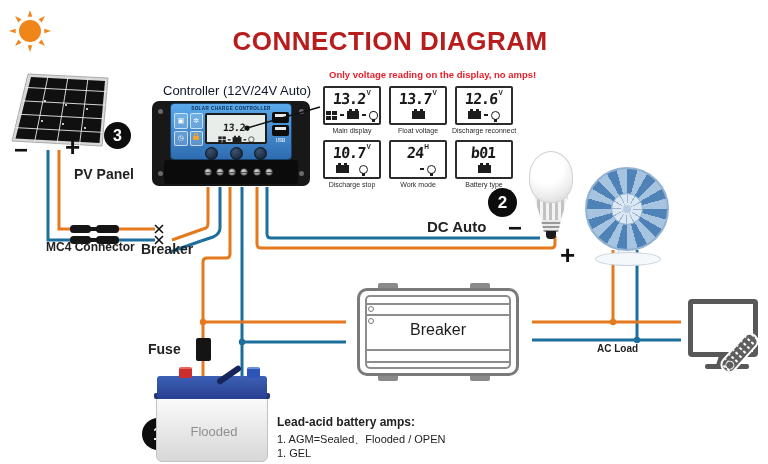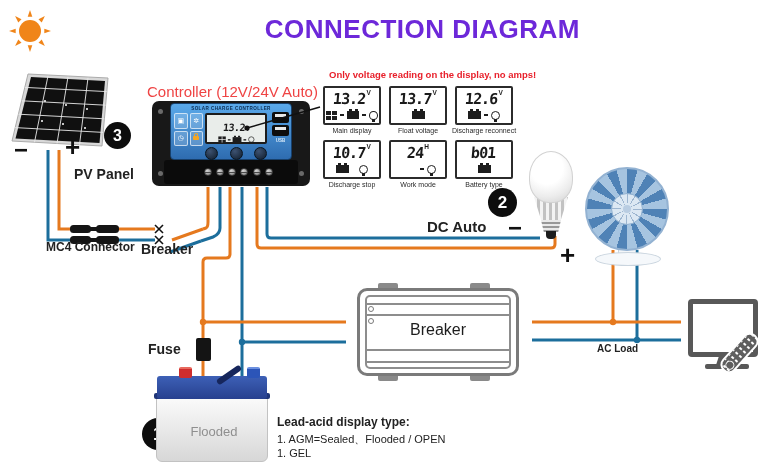--- a/index.html
+++ b/index.html
@@ -2,24 +2,24 @@
 <html><head>
 <meta charset="utf-8">
 <style>
   html,body{margin:0;padding:0;background:#fff;}
   .stage{position:relative;width:768px;height:464px;background:#fff;overflow:hidden;
          font-family:"Liberation Sans",sans-serif;color:#1d1d1d;}
   .abs{position:absolute;}
   svg.layer{position:absolute;left:0;top:0;pointer-events:none;}
 
   
-  .title{left:200px;top:14px;width:380px;text-align:right;font-size:26px;font-weight:600;
-         letter-spacing:.5px;color:#6d28d9;}
+  .title{left:200px;top:26px;width:380px;text-align:center;font-size:26px;font-weight:600;
+         letter-spacing:.5px;color:#b91c1c;}
   .warning{left:317px;top:69px;font-size:9.5px;font-weight:bold;color:#E8202B;white-space:nowrap;margin-left:12px;}
-  .ctl-label{left:147px;top:83px;font-size:15px;font-weight:500;color:#ef4444;white-space:nowrap;}
+  .ctl-label{left:163px;top:83px;font-size:13px;font-weight:500;color:#0f172a;white-space:nowrap;}
   .lbl{font-weight:600;color:#222;white-space:nowrap;}
   .lbl-pv{left:74px;top:166px;font-size:14px;}
   .lbl-breaker{left:141px;top:202px;font-size:14px;margin-top:39px;}
   .lbl-mc4{left:46px;top:240px;font-size:12px;}
   .lbl-fuse{left:148px;top:341px;font-size:14px;}
   .lbl-dc{left:427px;top:218px;font-size:15px;}
   .lbl-ac{left:597px;top:343px;font-size:10px;}
   .sign{font-weight:bold;color:#111;}
   .pv-minus{left:14px;top:136px;font-size:24px;}
   .pv-plus{left:65px;top:132px;font-size:26px;}
@@ -242,21 +242,21 @@
   <div class="abs lbl lbl-pv">PV Panel</div>
   <div class="abs lbl lbl-breaker">Breaker</div>
   <div class="abs lbl lbl-mc4">MC4 Connector</div>
   <div class="abs lbl lbl-fuse">Fuse</div>
   <div class="abs lbl lbl-dc">DC Auto</div>
   <div class="abs lbl lbl-ac">AC Load</div>
   <div class="abs sign pv-minus">−</div>
   <div class="abs sign pv-plus">+</div>
   <div class="abs sign dc-minus">−</div>
   <div class="abs sign dc-plus">+</div>
-  <div class="abs note-h">Lead-acid display type:</div>
+  <div class="abs note-h">Lead-acid battery amps:</div>
   <div class="abs note-1">1. AGM=Sealed、Flooded / OPEN</div>
   <div class="abs note-2">1. GEL</div>
 
   <div class="abs badge badge1">
       <span>1</span>
     </div>
   <div class="abs badge badge2">
       <span>2</span>
     </div>
   <div class="abs badge badge3">

